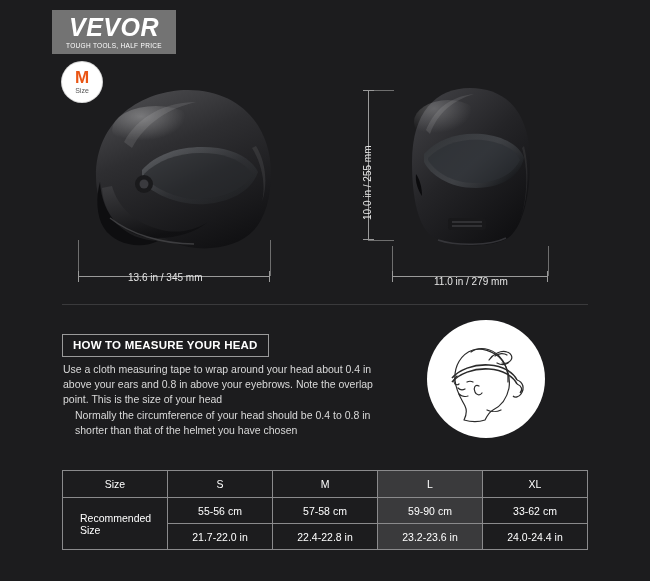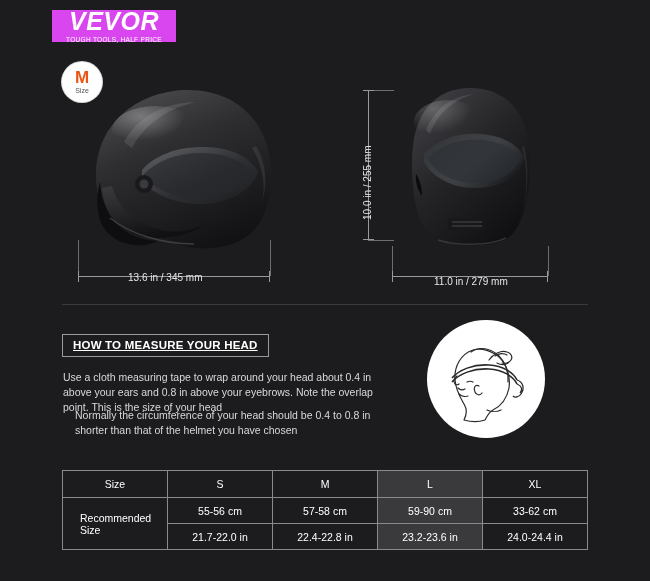--- a/index.html
+++ b/index.html
@@ -17,22 +17,22 @@
     background: #1c1c1e;
     overflow: hidden;
   }
 
   
   .brand {
     position: absolute;
     left: 52px;
     top: 10px;
     width: 124px;
-    height: 32px;
-    background: #d946ef;
+    height: 44px;
+    background: #737373;
     display: flex;
     flex-direction: column;
     align-items: center;
     justify-content: center;
   }
   .brand-name {
     color: #ffffff;
     font-size: 25px;
     font-weight: bold;
     letter-spacing: 0.5px;
@@ -154,30 +154,29 @@
   .howto-title {
     position: absolute;
     left: 62px;
     top: 334px;
     border: 1px solid #9a9a9a;
     padding: 4px 10px 5px 10px;
     color: #ffffff;
     font-size: 11.5px;
     font-weight: bold;
     letter-spacing: 0.2px;
-    text-decoration: underline;
   }
   .howto-p {
     position: absolute;
     color: #d9d9d9;
     font-size: 10.5px;
     line-height: 15px;
     width: 312px;
   }
-  .howto-p1 { left: 63px; top: 362px; margin-top: 8px; }
+  .howto-p1 { left: 63px; top: 362px; }
   .howto-p2 { left: 63px; top: 408px; margin-left: 12px; }
 
   
   .head-circle {
     position: absolute;
     left: 427px;
     top: 320px;
     width: 118px;
     height: 118px;
     border-radius: 50%;

